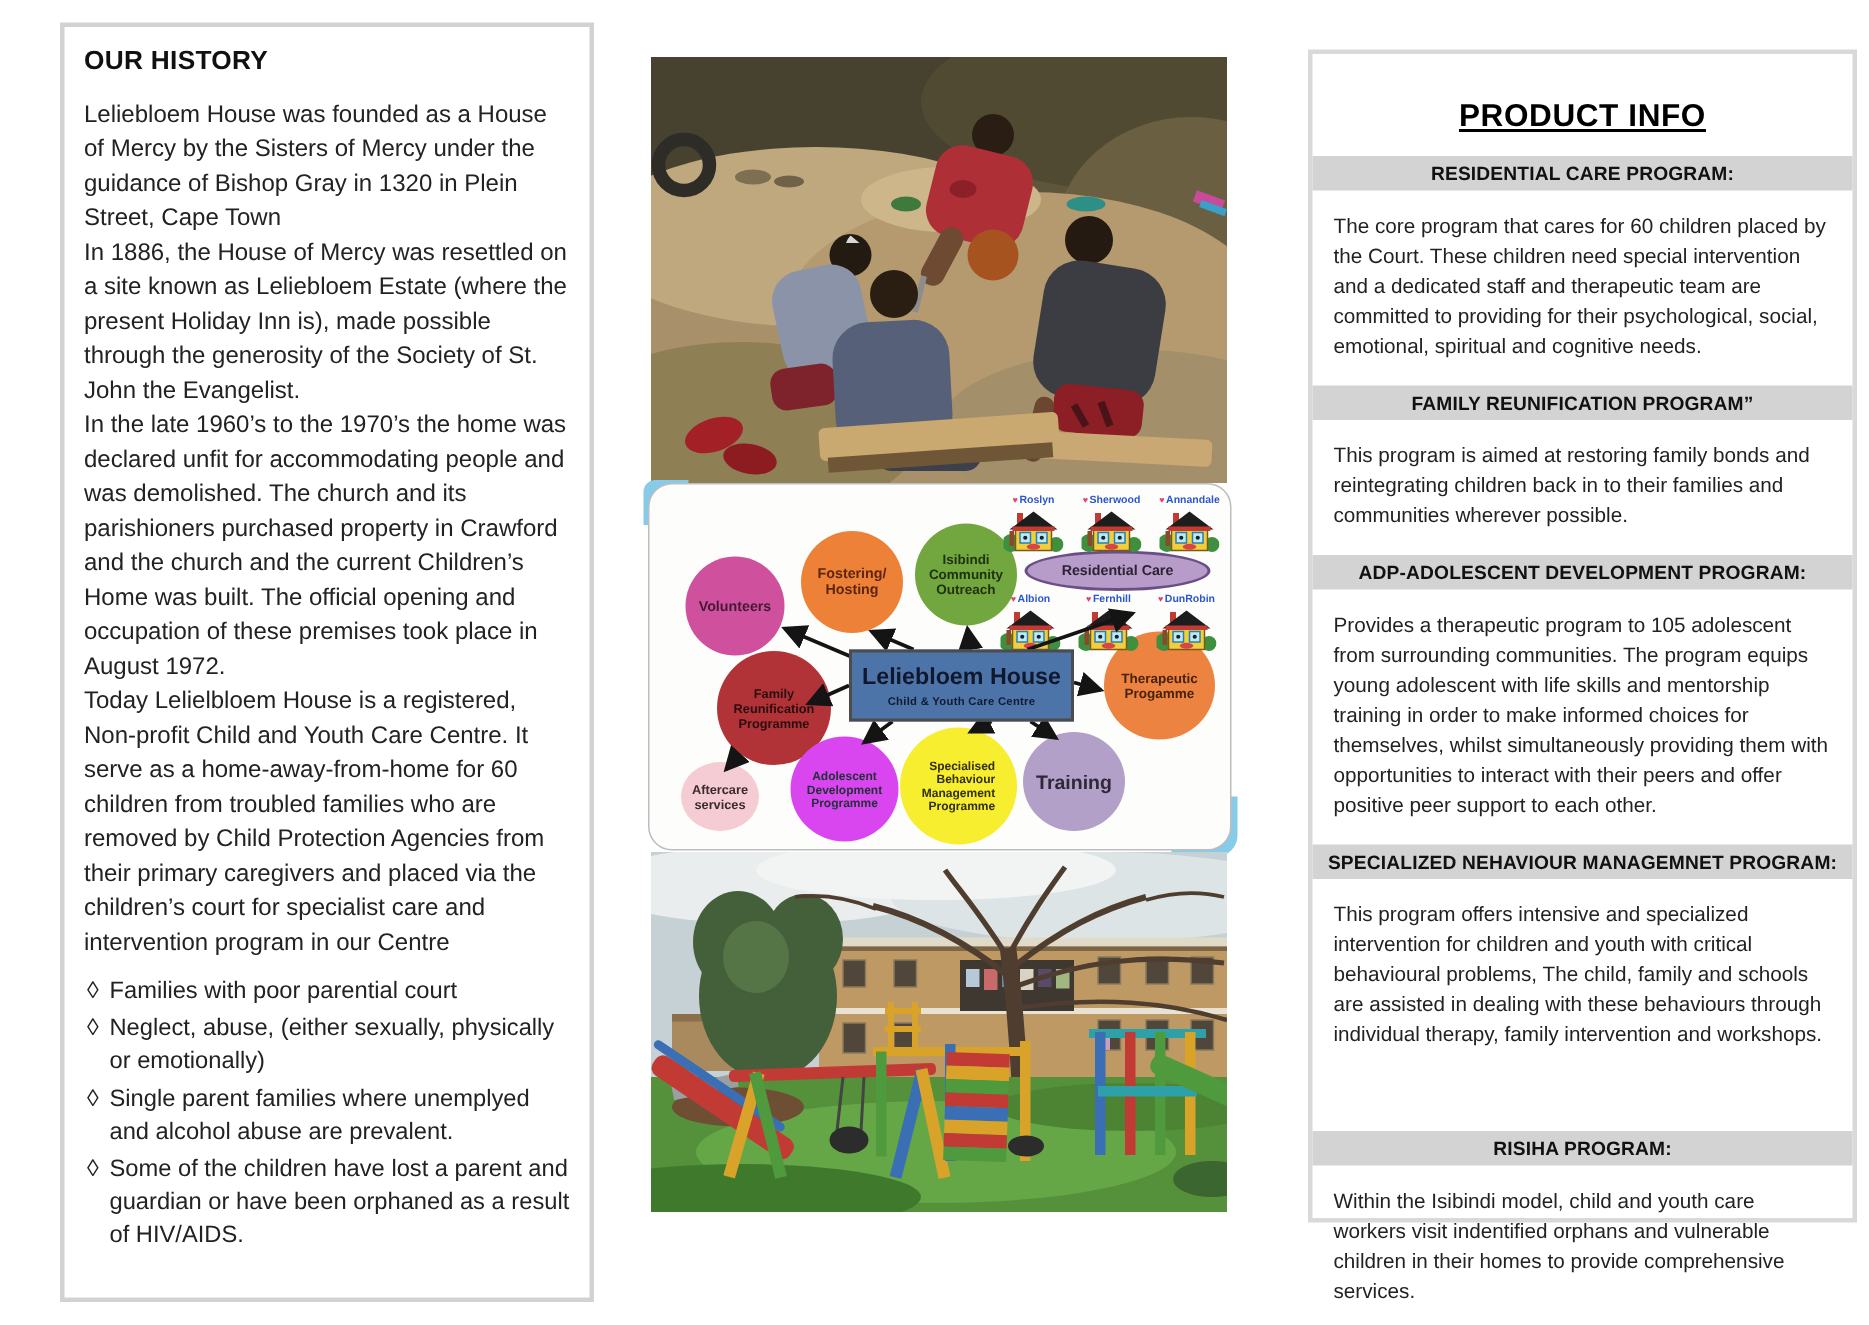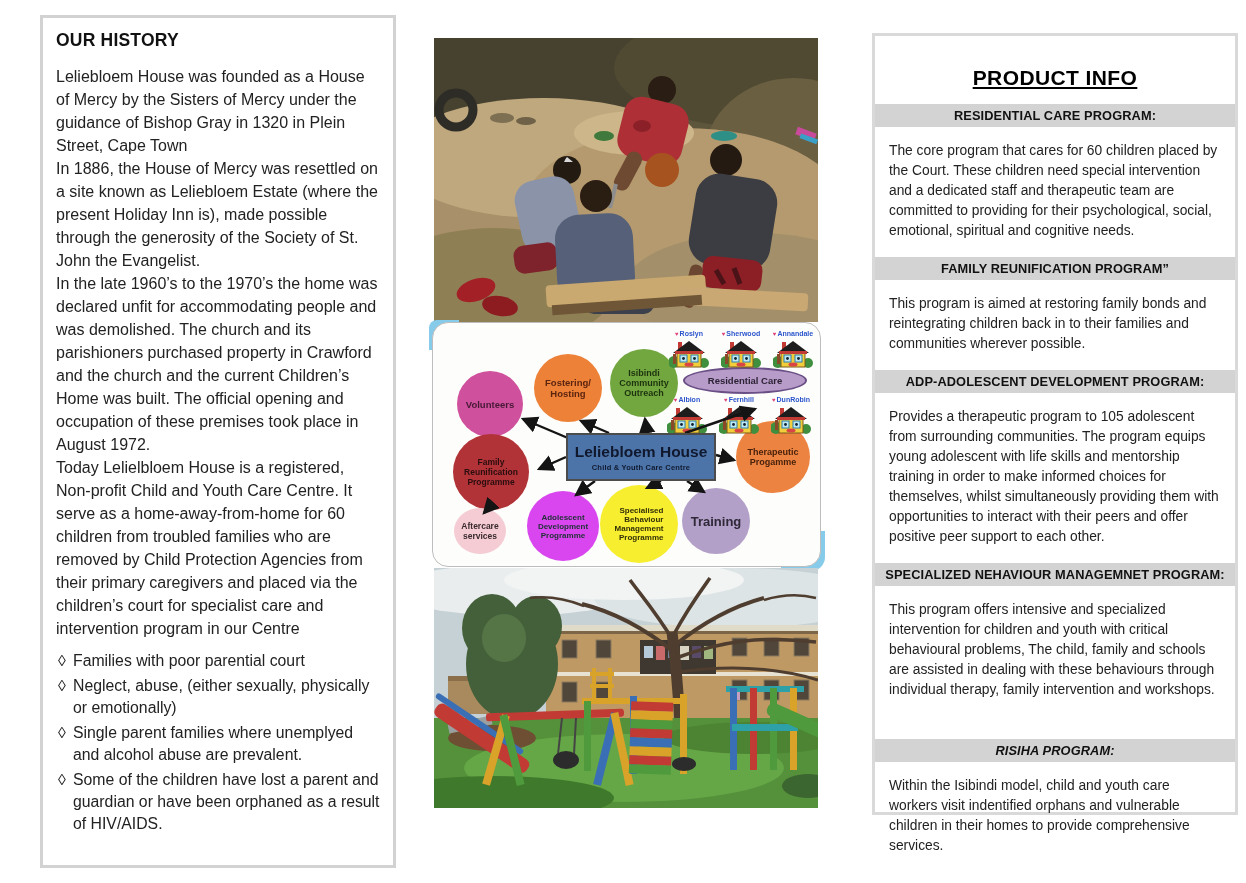--- a/index.html
+++ b/index.html
@@ -19,41 +19,41 @@
   .risk-list .glyph{flex:0 0 15px;}
 
   
   .panel-right{position:absolute;left:872px;top:33px;width:366px;height:782px;
                border:3px solid #d9d9d9;box-sizing:border-box;background:#fff;padding:24px 12px;}
   .prod-title{font-size:21px;font-weight:bold;text-align:center;letter-spacing:.4px;
               text-decoration:underline;margin:6px 0 14px 0;color:#000;}
   .secbar{margin:0 -12px 14px -12px;background:#d3d3d3;color:#111;font-weight:bold;font-size:12.8px;
           text-align:center;padding:4px 2px;white-space:nowrap;overflow:hidden;letter-spacing:.1px;}
   .secbody{font-size:13.8px;line-height:20px;color:#222;margin:0 0 16px 0;padding:0 2px;}
-  .sec-gap{margin-top:39px;font-style:italic;}
+  .sec-gap{margin-top:54px;}
 
   
   .photo{position:absolute;overflow:hidden;}
   .photo-top{left:434px;top:38px;width:384px;height:284px;}
   .photo-bottom{left:434px;top:568px;width:384px;height:240px;}
   .photo svg{display:block;}
 
   
   .diagram-wrap{position:absolute;left:432px;top:322px;width:389px;height:245px;}
   .corner-accent{position:absolute;background:#86cbe9;}
   .corner-accent.tl{left:-3px;top:-2px;width:30px;height:30px;border-top-left-radius:8px;}
   .corner-accent.br{right:-4px;bottom:-4px;width:44px;height:40px;border-bottom-right-radius:14px;}
   .diagram-card{position:absolute;inset:0;background:#fdfdfb;border:1px solid #bdbdbd;
                 border-radius:16px;overflow:hidden;}
   .circle{position:absolute;border-radius:50%;display:flex;align-items:center;justify-content:center;
           text-align:center;font-weight:bold;color:#31282c;white-space:pre-line;z-index:2;}
   .c-volunteers{left:24px;top:48px;width:66px;height:66px;font-size:9.5px;color:#461836;}
   .c-fostering{left:101px;top:31px;width:68px;height:68px;font-size:9.5px;color:#5d2410;}
   .c-isibindi{left:177px;top:26px;width:68px;height:68px;font-size:9px;color:#1d330e;}
-  .c-family-reunification{left:20px;top:111px;width:76px;height:76px;font-size:8.5px;color:#2a0d0e;}
+  .c-family-reunification{left:45px;top:111px;width:76px;height:76px;font-size:8.5px;color:#2a0d0e;}
   .c-aftercare{left:21px;top:185px;width:52px;height:46px;font-size:8.5px;color:#3a2a2e;}
   .c-adolescent-development{left:94px;top:168px;width:72px;height:70px;font-size:8px;color:#23323a;}
   .c-specialised-behaviour{left:167px;top:162px;width:78px;height:78px;font-size:8px;color:#33300a;}
   .c-training{left:249px;top:165px;width:68px;height:66px;font-size:13px;color:#2e2838;}
   .c-therapeutic{left:303px;top:98px;width:74px;height:72px;font-size:9px;color:#4a220c;}
   .center-box{position:absolute;left:133px;top:110px;width:150px;height:48px;box-sizing:border-box;
               border:2px solid #4c4c4c;display:flex;flex-direction:column;align-items:center;
               justify-content:center;z-index:5;}
   .center-box .cb-title{font-size:15.5px;font-weight:bold;color:#10182e;line-height:17px;text-align:center;}
   .center-box .cb-sub{font-size:7.5px;font-weight:bold;color:#101a30;margin-top:3px;letter-spacing:.2px;}

